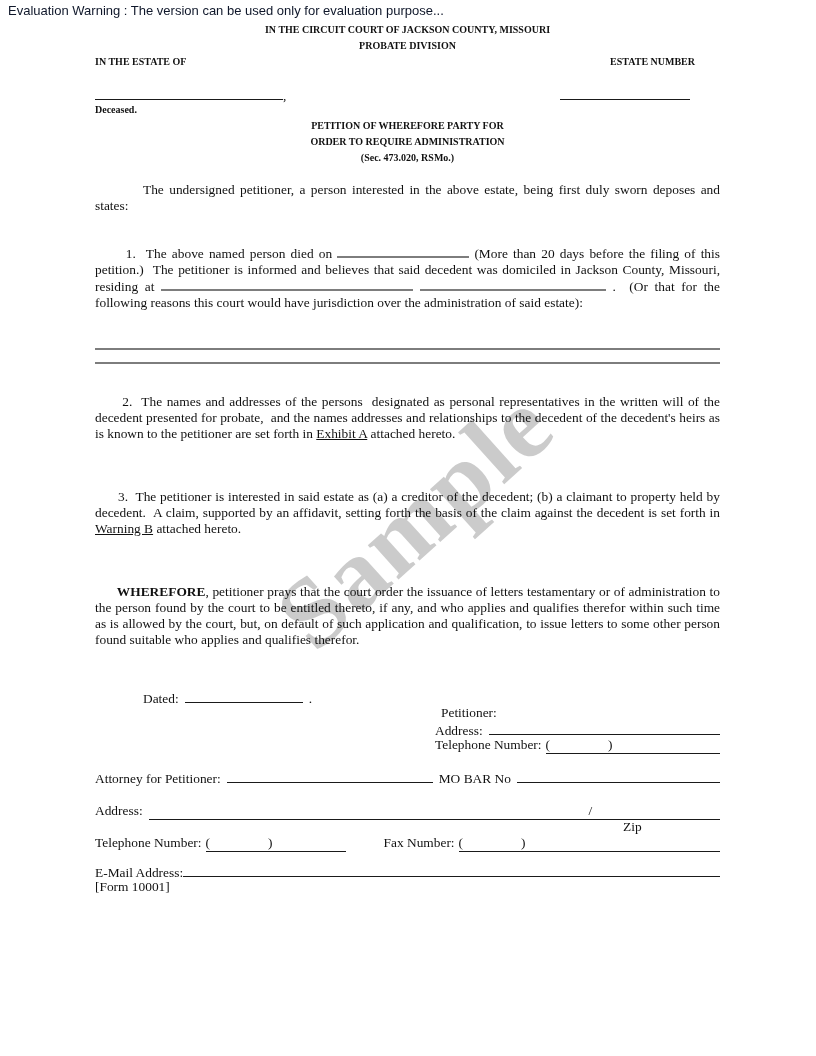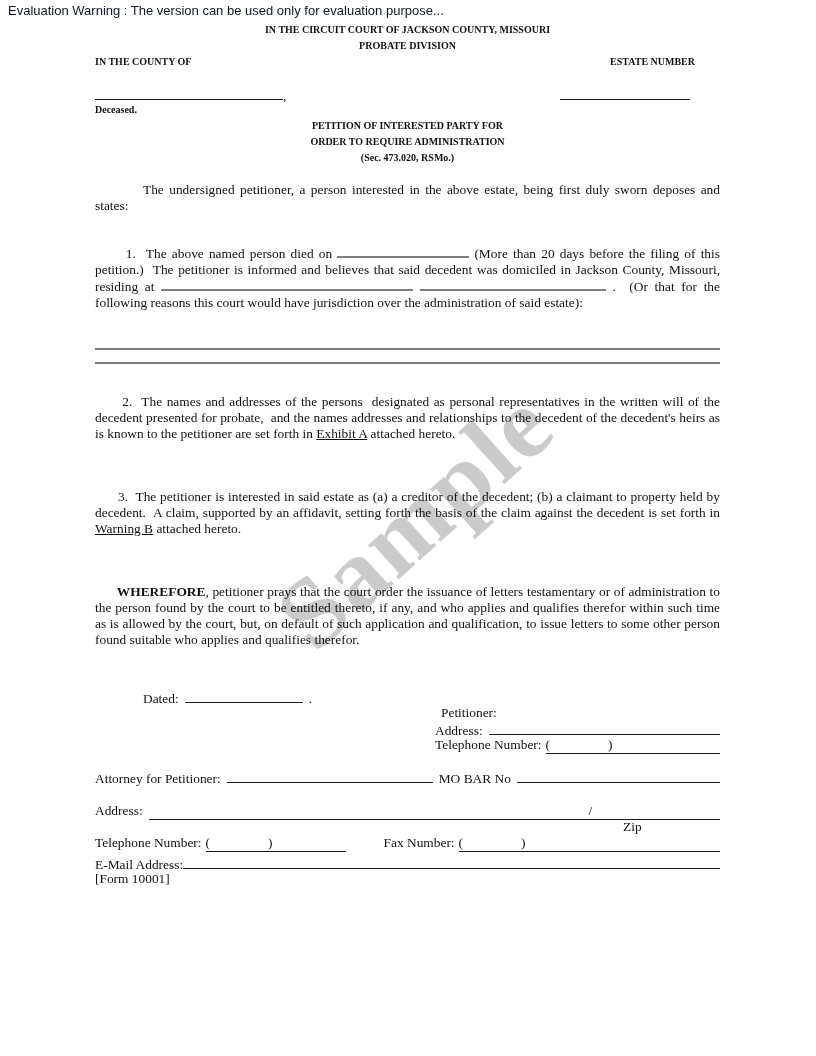--- a/index.html
+++ b/index.html
@@ -47,35 +47,35 @@
   <div class="warning">Evaluation Warning : The version can be used only for evaluation purpose...</div>
   <div class="watermark">Sample</div>
 
   <div class="content">
 
     <div class="c b hdr" style="margin-top:22px;">IN THE CIRCUIT COURT OF JACKSON COUNTY, MISSOURI</div>
     <div class="c b hdr">PROBATE DIVISION</div>
 
 
     <div class="row" style="height:16px;">
-      <span class="b hdr">IN THE COUNTY OF</span>
+      <span class="b hdr">IN THE ESTATE OF</span>
       <span class="grow"></span>
       <span class="b hdr" style="margin-right:25px;">ESTATE NUMBER</span>
     </div>
 
     <div class="row" style="margin-top:16px;height:16px;">
       <span class="blank" style="width:188px;"></span>
       <span>,</span>
       <span class="grow"></span>
       <span class="blank" style="width:130px;margin-right:30px;"></span>
     </div>
 
     <div class="b hdr">Deceased.</div>
 
-    <div class="c b hdr">PETITION OF INTERESTED PARTY FOR</div>
+    <div class="c b hdr">PETITION OF WHEREFORE PARTY FOR</div>
     <div class="c b hdr">ORDER TO REQUIRE ADMINISTRATION</div>
     <div class="c b hdr">(Sec. 473.020, RSMo.)</div>
 
     <div class="para">The undersigned petitioner, a person interested in the above estate, being first duly sworn deposes and states:</div>
 
     <div class="para">
       <span>1.  The above named person died on </span><span class="gblank" style="width:132px;"></span><span> (More than 20 days before the filing of this petition.)  The petitioner is informed and believes that said decedent was domiciled in Jackson County, Missouri, residing at </span><span class="gblank" style="width:252px;"></span> <span class="gblank" style="width:186px;"></span><span> .  (Or that for the following reasons this court would have jurisdiction over the administration of said estate):</span>
     </div>
 
     <div class="hr" style="margin-top:22px;"></div>
@@ -143,21 +143,21 @@
         </span>
       <span style="width:38px;"></span>
       <span>Fax Number:</span>
       <span class="pblank grow" style="margin-left:4px;">
           <span>(</span>
           <span class="pgap"></span>
           <span>)</span>
         </span>
     </div>
 
-    <div class="row" style="margin-top:4px;height:16px;">
+    <div class="row" style="margin-top:12px;height:16px;">
       <span>E-Mail Address:</span>
       <span class="blank grow"></span>
     </div>
 
     <div>[Form 10001]</div>
 
   </div>
 </div>
 
 </body></html>

